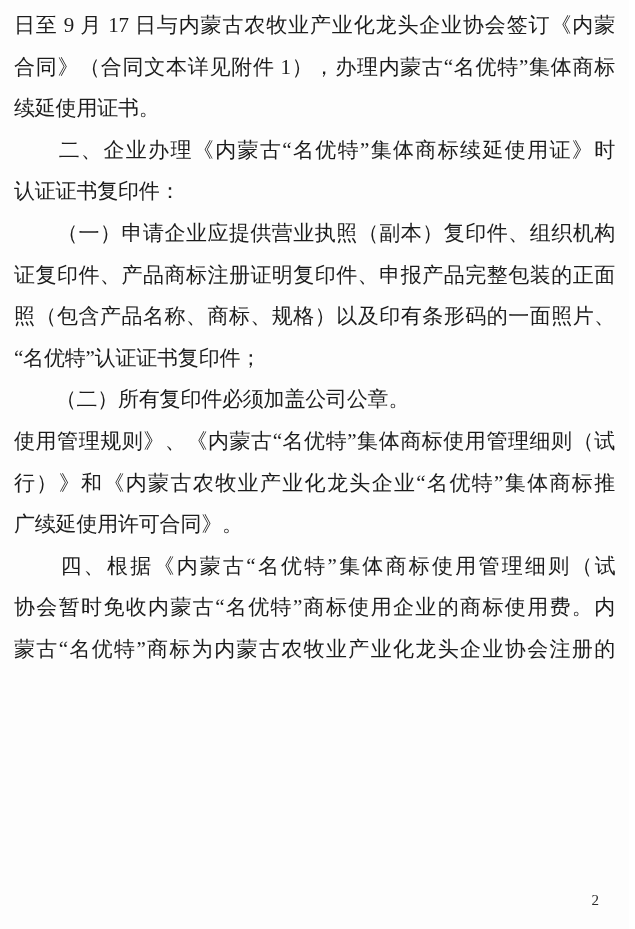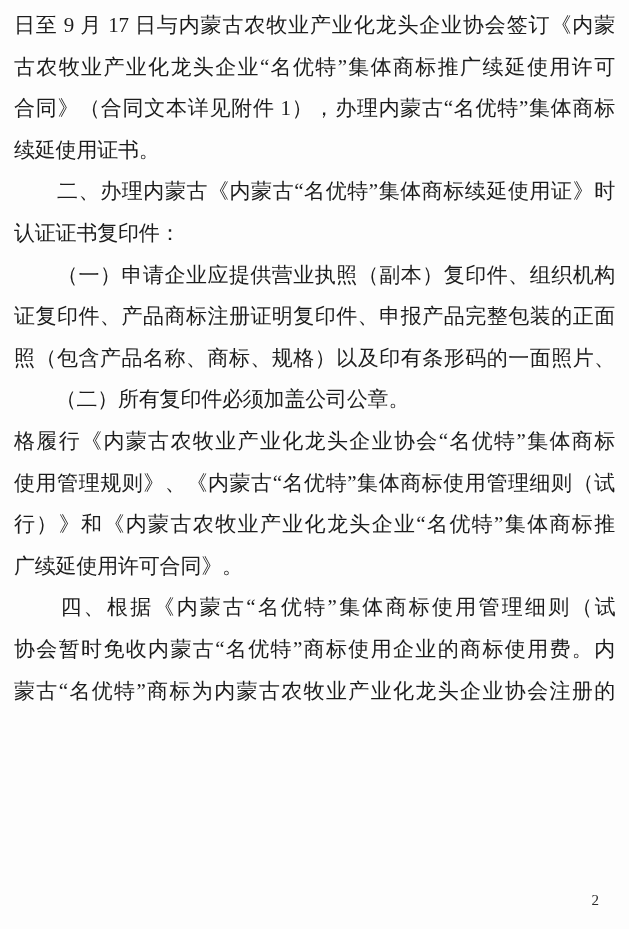--- a/index.html
+++ b/index.html
@@ -46,30 +46,29 @@
     font-size: 15px;
     color: #2a2a2a;
   }
 </style>
 </head>
 <body>
 
 <div class="page">
   <div class="content">
     <div class="line fill">日至 9 月 17 日与内蒙古农牧业产业化龙头企业协会签订《内蒙</div>
-    <div class="line fill">古农牧业产业化龙头企业“名优特”集体商标推广续延使用许可</div>
     <div class="line fill">合同》（合同文本详见附件 1），办理内蒙古“名优特”集体商标</div>
     <div class="line">续延使用证书。</div>
-    <div class="line fill">　　二、办理内蒙古《内蒙古“名优特”集体商标续延使用证》时</div>
+    <div class="line fill">　　二、企业办理《内蒙古“名优特”集体商标续延使用证》时</div>
     <div class="line">认证证书复印件：</div>
     <div class="line fill">　　（一）申请企业应提供营业执照（副本）复印件、组织机构</div>
     <div class="line fill">证复印件、产品商标注册证明复印件、申报产品完整包装的正面</div>
     <div class="line fill">照（包含产品名称、商标、规格）以及印有条形码的一面照片、</div>
+    <div class="line">“名优特”认证证书复印件；</div>
     <div class="line">　　（二）所有复印件必须加盖公司公章。</div>
-    <div class="line fill">格履行《内蒙古农牧业产业化龙头企业协会“名优特”集体商标</div>
     <div class="line fill">使用管理规则》、《内蒙古“名优特”集体商标使用管理细则（试</div>
     <div class="line fill">行）》和《内蒙古农牧业产业化龙头企业“名优特”集体商标推</div>
     <div class="line">广续延使用许可合同》。</div>
     <div class="line fill tight">　　四、根据《内蒙古“名优特”集体商标使用管理细则（试行）》，</div>
     <div class="line fill">协会暂时免收内蒙古“名优特”商标使用企业的商标使用费。内</div>
     <div class="line fill">蒙古“名优特”商标为内蒙古农牧业产业化龙头企业协会注册的</div>
   </div>
   <div class="page-number">2</div>
 </div>
 

